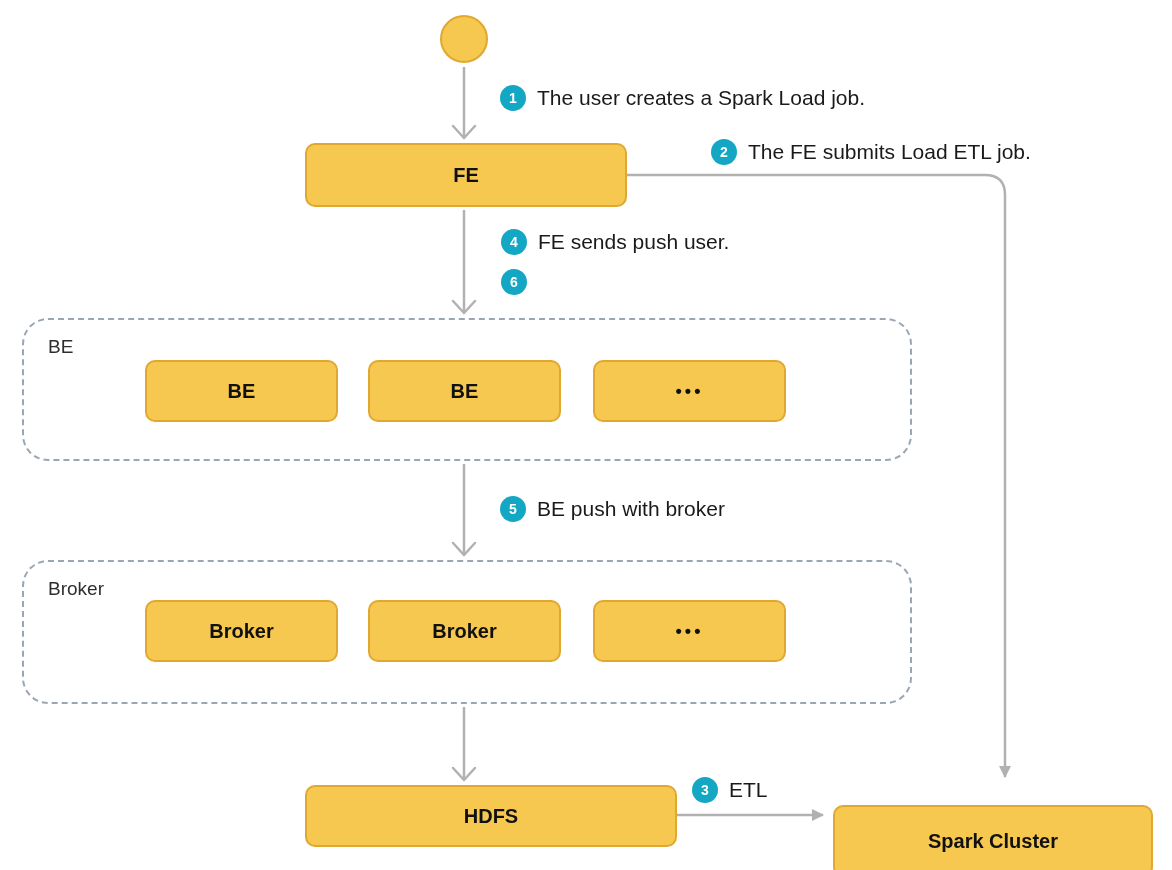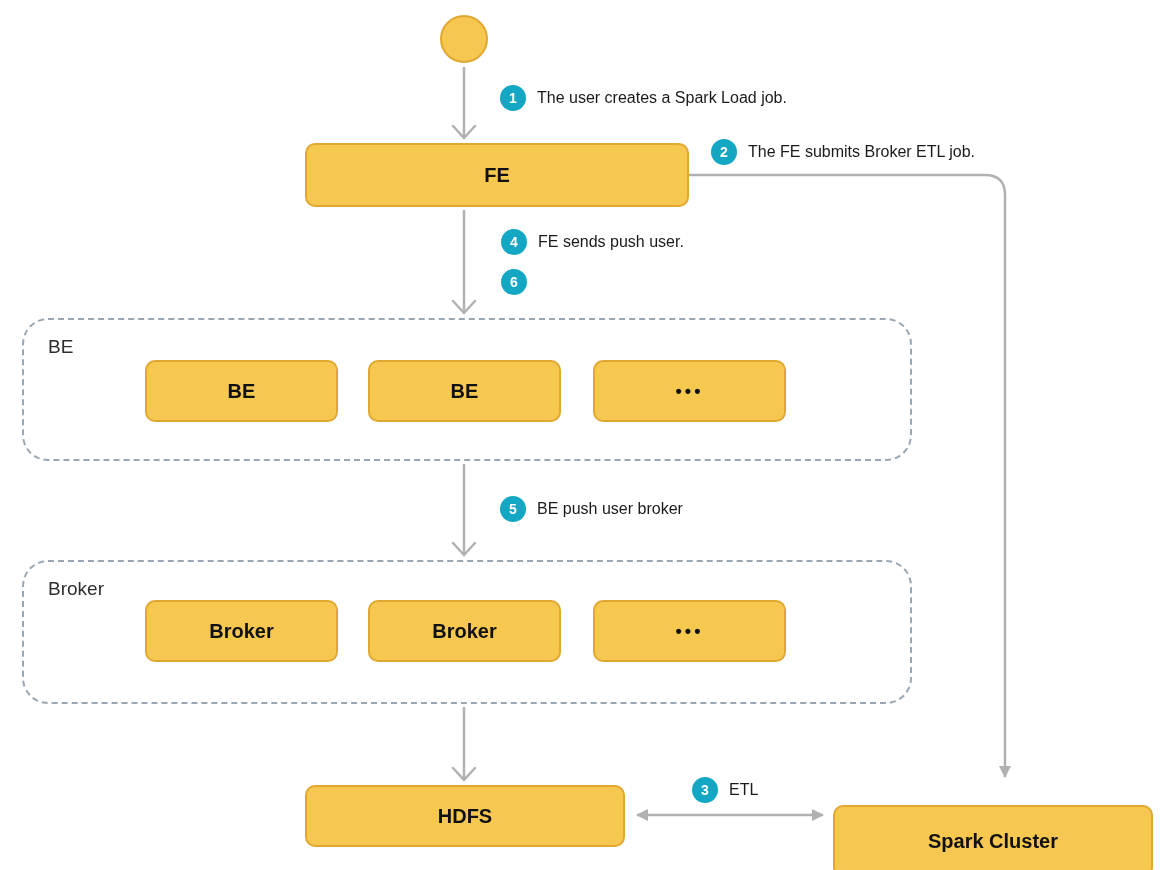--- a/index.html
+++ b/index.html
@@ -13,21 +13,21 @@
   .start-circle{position:absolute;width:48px;height:48px;border-radius:50%;
         background:#F6C850;border:2px solid #E0A830;box-sizing:border-box;}
 
   .group{position:absolute;border:2px dashed #9AA6B2;border-radius:26px;box-sizing:border-box;}
   .group-label{position:absolute;font-size:19px;font-weight:400;color:#2e2e2e;}
 
   .step{position:absolute;display:flex;align-items:center;gap:11px;height:26px;}
   .badge{width:26px;height:26px;border-radius:50%;background:#14A7C4;color:#ffffff;
          display:flex;align-items:center;justify-content:center;
          font-size:14px;font-weight:700;flex:0 0 auto;}
-  .step-text{font-size:16px;color:#1a1a1a;white-space:nowrap;}
+  .step-text{font-size:21px;color:#1a1a1a;white-space:nowrap;}
 
   .dots{font-size:18px;font-weight:700;letter-spacing:3px;}
 </style>
 </head>
 <body>
 
 <div class="canvas">
 
   <svg class="edges" viewBox="0 0 1172 870" xmlns="http://www.w3.org/2000/svg">
     <defs>
@@ -47,21 +47,21 @@
 
     <line x1="464" y1="707" x2="464" y2="780" stroke="#B1B1B1" stroke-width="2.5" marker-end="url(#vee)"></line>
 
     <path d="M 627 175 L 985 175 Q 1005 175 1005 195 L 1005 777" fill="none" stroke="#B1B1B1" stroke-width="2.5" marker-end="url(#tri)"></path>
 
     <line x1="637" y1="815" x2="823" y2="815" stroke="#B1B1B1" stroke-width="2.5" marker-start="url(#tri)" marker-end="url(#tri)"></line>
   </svg>
 
   <div class="start-circle" style="left:440px;top:15px;"></div>
 
-  <div class="node" style="left:305px;top:143px;width:384px;height:64px;">
+  <div class="node" style="left:305px;top:143px;width:322px;height:64px;">
     <span>FE</span>
   </div>
 
   <div class="group" style="left:22px;top:318px;width:890px;height:143px;"></div>
   <div class="group-label" style="left:48px;top:336px;">BE</div>
   <div class="node" style="left:145px;top:360px;width:193px;height:62px;">
     <span>BE</span>
   </div>
   <div class="node" style="left:368px;top:360px;width:193px;height:62px;">
     <span>BE</span>
@@ -75,50 +75,50 @@
   <div class="node" style="left:145px;top:600px;width:193px;height:62px;">
     <span>Broker</span>
   </div>
   <div class="node" style="left:368px;top:600px;width:193px;height:62px;">
     <span>Broker</span>
   </div>
   <div class="node" style="left:593px;top:600px;width:193px;height:62px;">
     <span class="dots">•••</span>
   </div>
 
-  <div class="node" style="left:305px;top:785px;width:320px;height:62px;">
+  <div class="node" style="left:305px;top:785px;width:372px;height:62px;">
     <span>HDFS</span>
   </div>
 
   <div class="node" style="left:833px;top:805px;width:320px;height:72px;">
     <span>Spark Cluster</span>
   </div>
 
   <div class="step" style="left:500px;top:85px;">
     <span class="badge">1</span>
     <span class="step-text">The user creates a Spark Load job.</span>
   </div>
 
   <div class="step" style="left:711px;top:139px;">
     <span class="badge">2</span>
-    <span class="step-text">The FE submits Broker ETL job.</span>
+    <span class="step-text">The FE submits Load ETL job.</span>
   </div>
 
   <div class="step" style="left:501px;top:229px;">
     <span class="badge">4</span>
     <span class="step-text">FE sends push user.</span>
   </div>
 
   <div class="step" style="left:501px;top:269px;">
     <span class="badge">6</span>
   </div>
 
   <div class="step" style="left:500px;top:496px;">
     <span class="badge">5</span>
-    <span class="step-text">BE push user broker</span>
+    <span class="step-text">BE push with broker</span>
   </div>
 
   <div class="step" style="left:692px;top:777px;">
     <span class="badge">3</span>
     <span class="step-text">ETL</span>
   </div>
 
 </div>
 
 </body></html>

